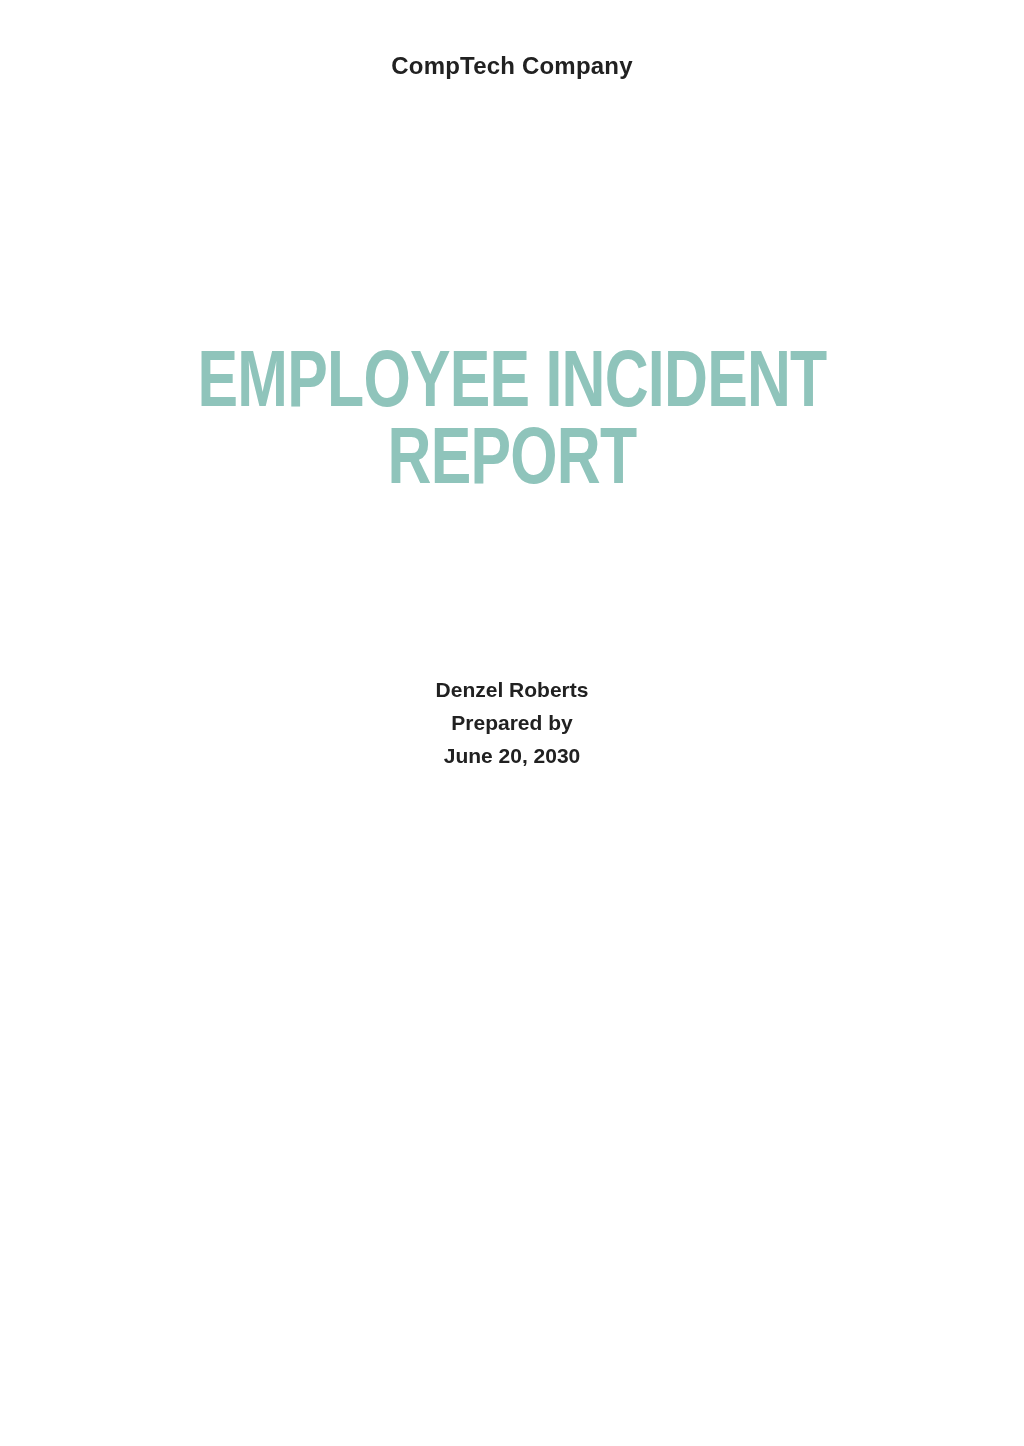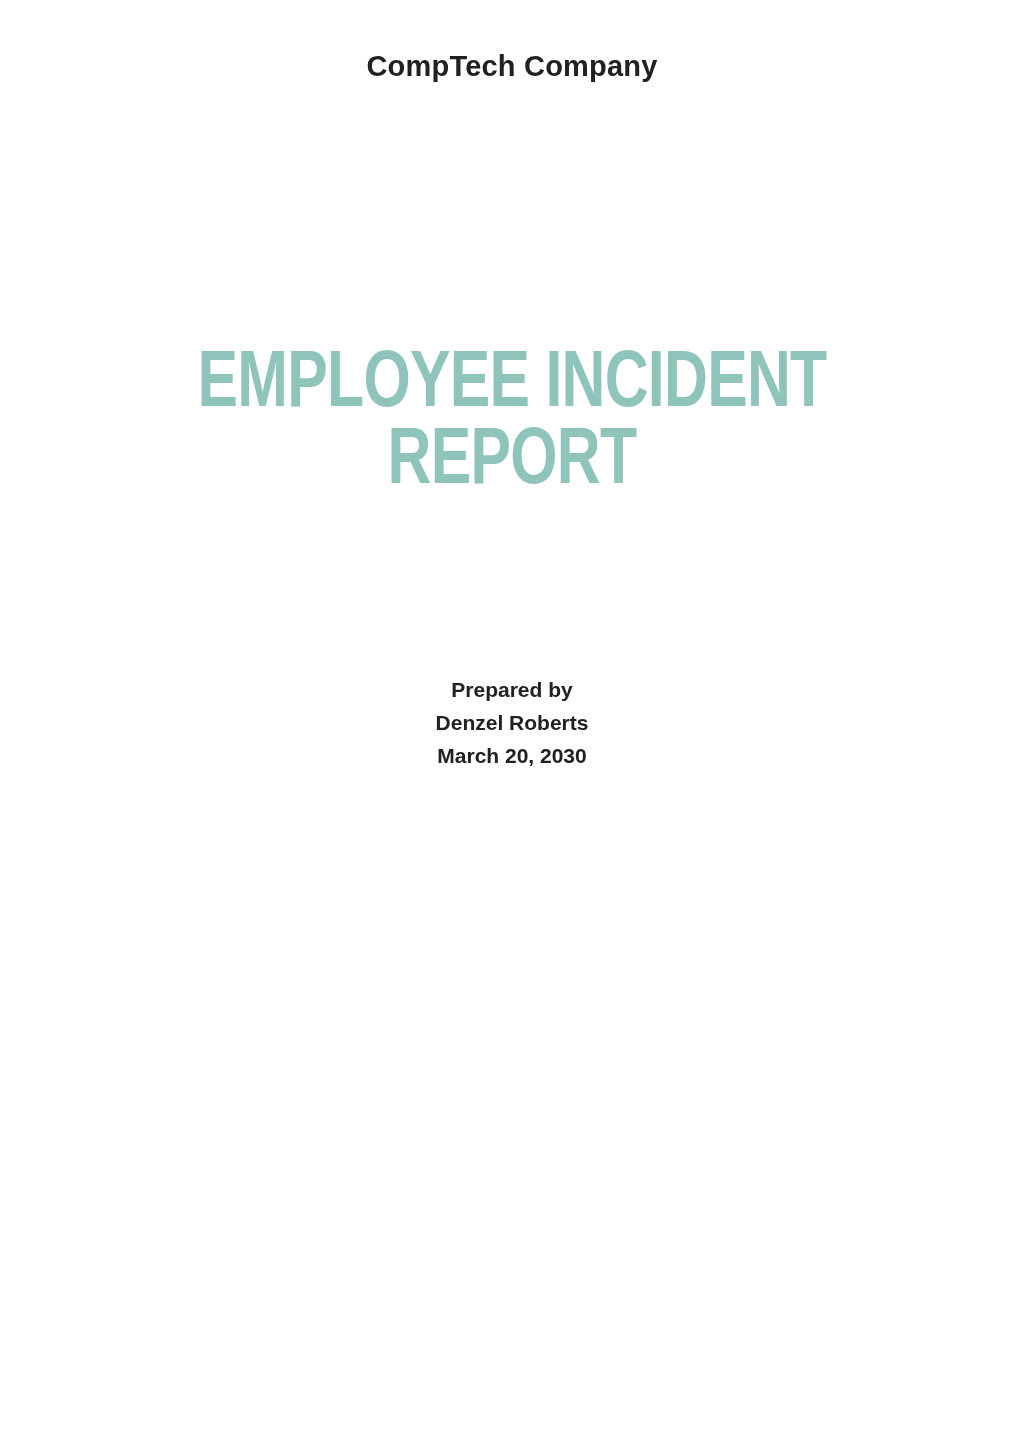--- a/index.html
+++ b/index.html
@@ -22,21 +22,21 @@
     overflow: hidden;
   }
   .doc-header {
     position: absolute;
     top: 52px;
     left: 0;
     width: 100%;
     text-align: center;
   }
   .company-name {
-    font-size: 29px;
+    font-size: 24px;
     font-weight: 700;
     line-height: 28px;
     letter-spacing: 0.2px;
   }
   .doc-title {
     position: absolute;
     top: 340px;
     left: 0;
     width: 100%;
     text-align: center;
@@ -72,18 +72,18 @@
   <header class="doc-header">
     <div class="company-name">CompTech Company</div>
   </header>
 
   <h1 class="doc-title">
     <span class="title-line">EMPLOYEE INCIDENT</span>
     <span class="title-line">REPORT</span>
   </h1>
 
   <section class="prepared-block">
+    <p>Denzel Roberts</p>
     <p>Prepared by</p>
-    <p>Denzel Roberts</p>
-    <p>March 20, 2030</p>
+    <p>June 20, 2030</p>
   </section>
 
 </div>
 
 </body></html>

